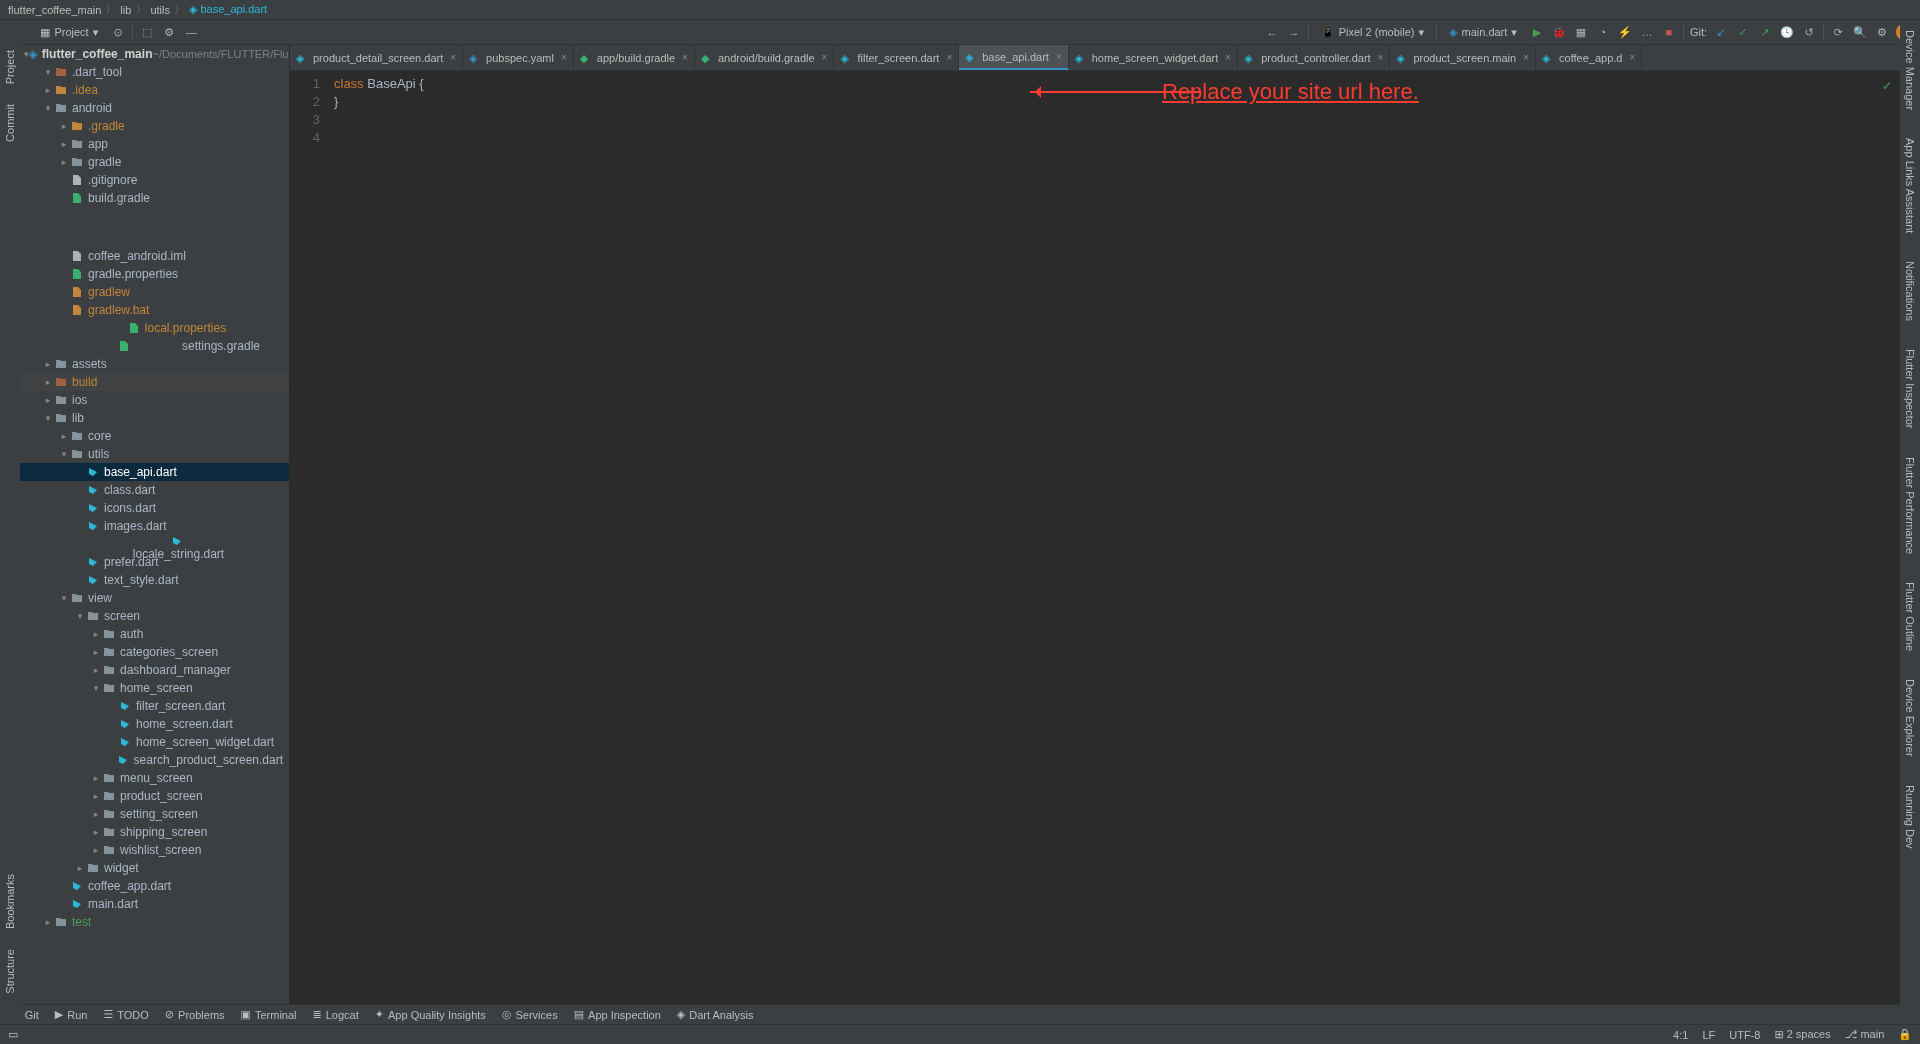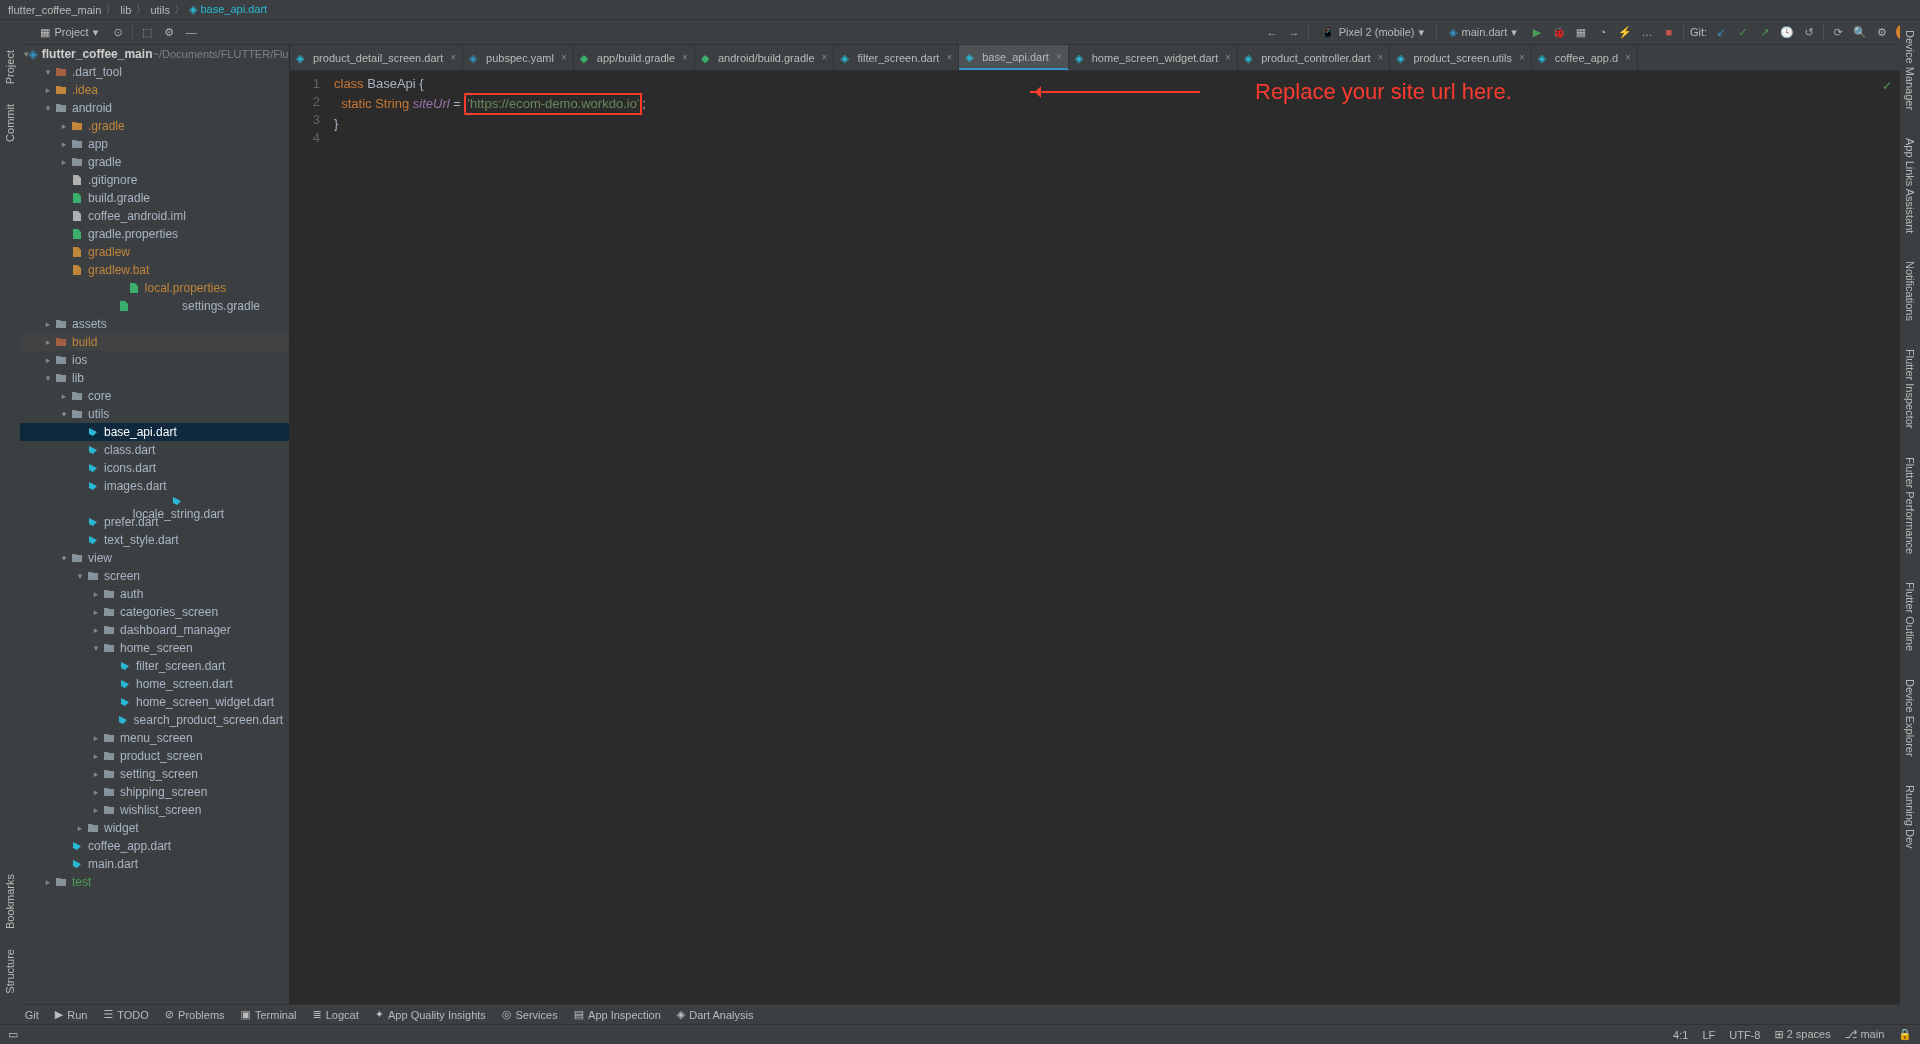--- a/index.html
+++ b/index.html
@@ -62,21 +62,21 @@
 .editor-body { flex: 1; display: flex; position: relative; font-family: 'JetBrains Mono', Consolas, monospace; font-size: 13px; }
 .gutter-nums { width: 40px; text-align: right; padding: 4px 10px 0 0; color: #606366; line-height: 18px; user-select: none;}
 .code-area { flex: 1; padding: 4px 0 0 4px; line-height: 18px; position: relative;}
 .kw { color: #cc7832; }
 .type { color: #cc7832; }
 .classname { color: #a9b7c6; }
 .field { color: #9876aa; font-style: italic;}
 .str { color: #6a8759; }
 .pun { color: #a9b7c6; }
 .redbox { border: 2px solid #ff3b30; padding: 0 1px; display: inline-block; }
-.annotation-text { position: absolute; color: #ff3b30; font-family: 'Segoe UI',Arial,sans-serif; font-size: 22px; top: 12px; left: 925px; white-space:nowrap;}
+.annotation-text { position: absolute; color: #ff3b30; font-family: 'Segoe UI',Arial,sans-serif; font-size: 22px; top: 12px; left: 832px; white-space:nowrap;text-decoration:underline;}
 .annotation-arrow { position: absolute; top: 20px; left: 700px; width: 170px; height: 2px; background: #ff3b30;}
 .annotation-arrow::before { content:''; position:absolute; left:-1px; top:-5px; border: 6px solid transparent; border-right-color:#ff3b30; }
 .tick-ok { position:absolute; top:6px; right:8px; color:#499c54; font-size:12px;}
 
 
 .bottom-toolbar { position:absolute; bottom:20px; left:0; right:0; height:20px; background:#3c3f41; display:flex; align-items:center; padding:0 8px; gap:16px; font-size:11px; color:#bbbbbb; border-top:1px solid #323232;}
 .bottom-toolbar .item { display:flex; align-items:center; gap:4px; cursor:pointer;}
 
 
 .status-bar { position: absolute; bottom:0; left:0; right:0; height:20px; background:#3c3f41; display:flex; align-items:center; justify-content:space-between; padding:0 8px; font-size:11px; color:#bbbbbb; border-top:1px solid #323232;}
@@ -230,21 +230,21 @@
         </div>
         <div class="tree-row" style="padding-left: 38px;">
           <span class="chev"></span>
           <span class="ico gradle-ico">
             <svg width="12" height="12" viewBox="0 0 12 12">
               <path fill="currentColor" d="M2 1h5l3 3v7H2z"></path>
             </svg>
           </span>
           <span class="">build.gradle</span>
         </div>
-        <div class="tree-row" style="padding-left: 38px;">
+        <div class="tree-row" style="padding-left: 38px; margin-top: 40px;">
           <span class="chev"></span>
           <span class="ico file-ico">
             <svg width="12" height="12" viewBox="0 0 12 12">
               <path fill="currentColor" d="M2 1h5l3 3v7H2z"></path>
             </svg>
           </span>
           <span class="">coffee_android.iml</span>
         </div>
         <div class="tree-row" style="padding-left: 38px;">
           <span class="chev"></span>
@@ -636,41 +636,40 @@
           <span class="tabico">
             <span style="color:#29b9d6">◈</span>
           </span>
           <span>product_controller.dart</span>
           <span class="x">×</span>
         </div>
         <div class="etab">
           <span class="tabico">
             <span style="color:#29b9d6">◈</span>
           </span>
-          <span>product_screen.utils</span>
+          <span>product_screen.main</span>
           <span class="x">×</span>
         </div>
         <div class="etab">
           <span class="tabico">
             <span style="color:#29b9d6">◈</span>
           </span>
           <span>coffee_app.d</span>
           <span class="x">×</span>
         </div>
       </div>
     <div class="editor-body">
       <div class="gutter-nums" id="gutternums">
           <div>1</div>
           <div>2</div>
           <div>3</div>
           <div>4</div>
         </div>
       <div class="code-area">
         <div><span class="kw">class</span> <span class="classname">BaseApi</span><span class="pun"> {</span></div>
-        <div>&nbsp;&nbsp;<span class="kw">static</span> <span class="type">String</span> <span class="field">siteUrl</span><span class="pun"> = </span><span class="redbox"><span class="str">'https://ecom-demo.workdo.io'</span></span><span class="pun">;</span></div>
         <div><span class="pun">}</span></div>
         <div>&nbsp;</div>
         <div class="annotation-arrow"></div>
         <div class="annotation-text">Replace your site url here.</div>
         <div class="tick-ok">✓</div>
       </div>
     </div>
   </div>
 </div>
 

